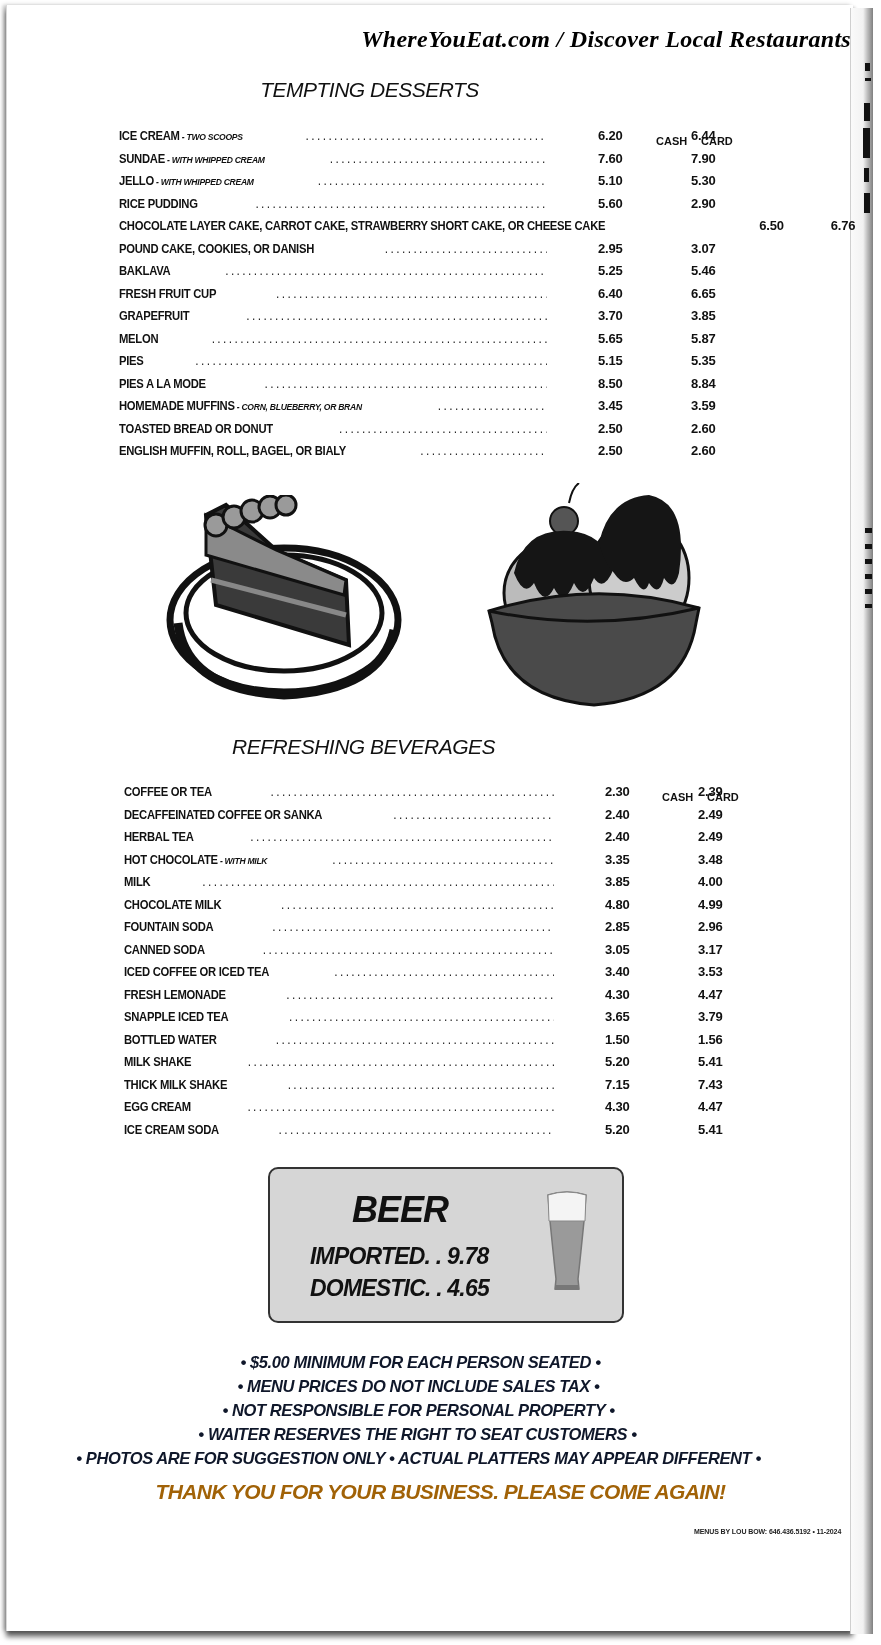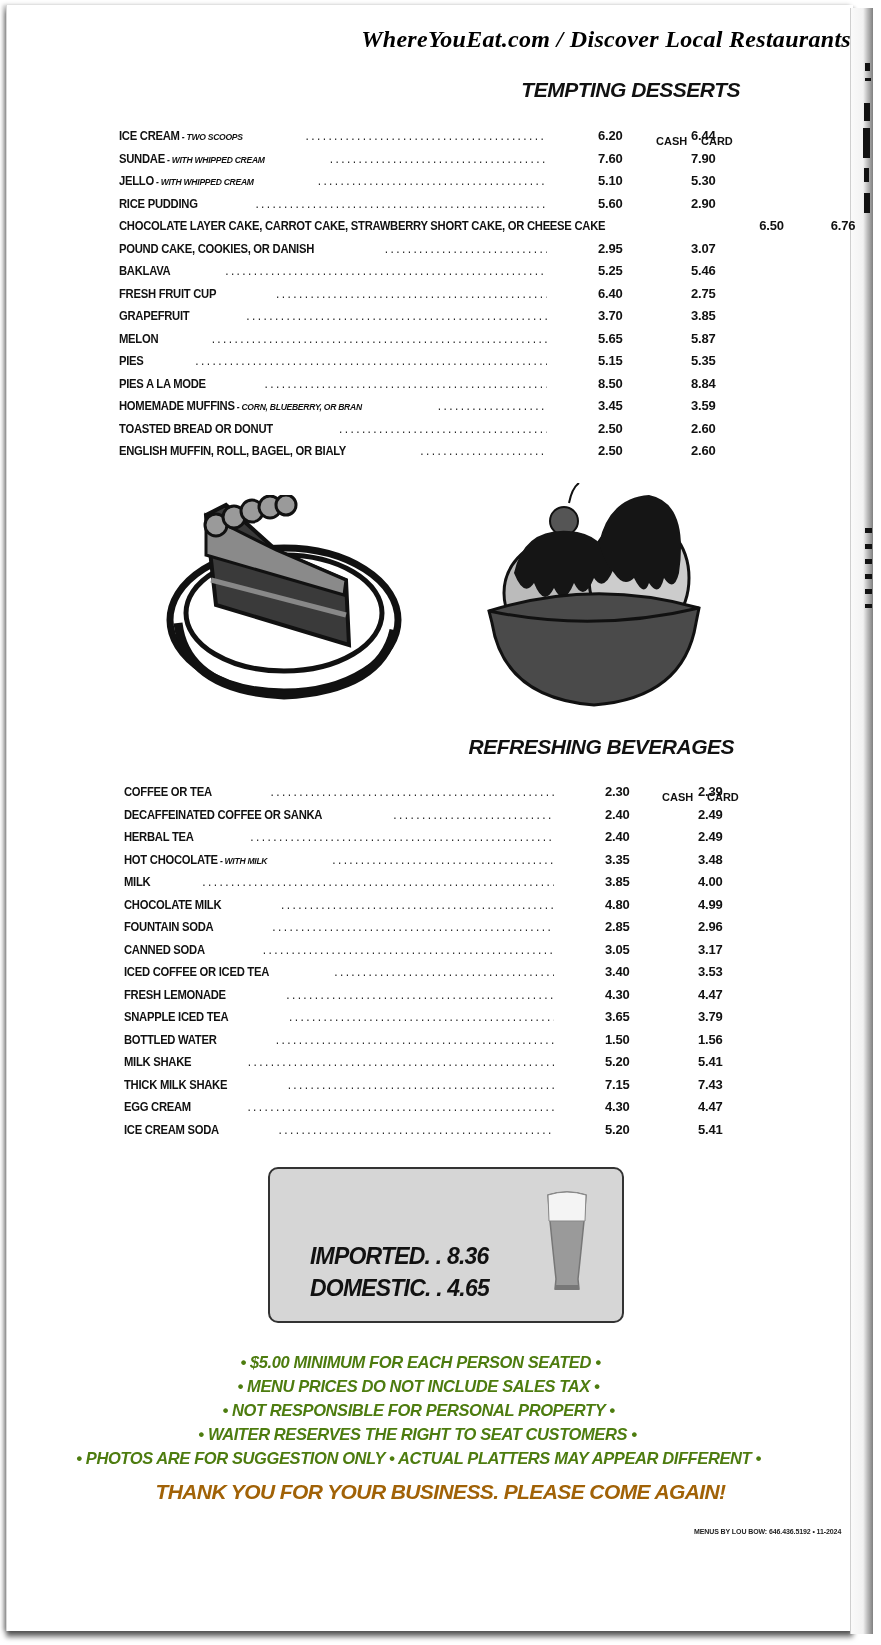--- a/index.html
+++ b/index.html
@@ -18,22 +18,22 @@
     background:linear-gradient(to right,#fafafa 0%,#f2f2f2 55%,#bdbdbd 75%,#808080 100%);
     border-left:1px solid #cfcfcf;
   }
   .binding .mark { position:absolute; background:#111; }
   .watermark {
     position:absolute; top:26px; right:30px; left:auto;
     font-family:"Liberation Serif", serif; font-style:italic; font-weight:bold;
     font-size:24px; letter-spacing:0.3px; color:#000; white-space:nowrap;margin-left:16px;
   }
   .section-title {
-    position:absolute; left:0; width:741px; text-align:right;
-    font-family:"Liberation Sans", sans-serif; font-weight:bold; font-style:italic;
+    position:absolute; left:0; width:741px; text-align:center;
+    font-family:"Liberation Sans", sans-serif; font-weight:normal; font-style:italic;
     font-size:21px; letter-spacing:-0.5px; color:#111;
   }
   .col-hdr {
     position:absolute; font-size:11px; font-weight:bold; color:#111;
     font-family:"Liberation Sans Narrow","Liberation Sans", sans-serif;
     margin-top:24px;
   }
   .menu-list { position:absolute; }
   .row {
     position:relative; height:22.5px; display:flex; align-items:baseline;
@@ -58,21 +58,21 @@
   .beer-title {
     position:absolute; left:0; width:260px; top:20px; text-align:center;
     font-weight:bold; font-style:italic; font-size:36px; color:#111; letter-spacing:-1px;
   }
   .beer-line {
     position:absolute; left:40px; font-weight:bold; font-style:italic; font-size:23px; color:#111;
     letter-spacing:-0.8px;
   }
   .notice {
     position:absolute; left:0; width:843px; text-align:center; font-weight:bold; font-style:italic;
-    font-size:16.5px; color:#4d7c0f; letter-spacing:-0.4px;
+    font-size:16.5px; color:#0f172a; letter-spacing:-0.4px;
   }
   .thanks {
     position:absolute; left:0; width:881px; top:1480px; text-align:center;
     font-weight:bold; font-style:italic; font-size:21px; color:#a16207; letter-spacing:-0.6px;
   }
   .credit {
     position:absolute; left:694px; top:1528px; font-size:7px; font-weight:bold; color:#222;
     letter-spacing:-0.1px;
   }
 </style>
@@ -142,21 +142,21 @@
     <div class="row">
       <span class="name"><span>BAKLAVA</span><span class="note"></span></span>
       <span class="dots">........................................................................................................................................................................................................</span>
       <span class="cash">5.25</span>
       <span class="card">5.46</span>
     </div>
     <div class="row">
       <span class="name"><span>FRESH FRUIT CUP</span><span class="note"></span></span>
       <span class="dots">........................................................................................................................................................................................................</span>
       <span class="cash">6.40</span>
-      <span class="card">2.75</span>
+      <span class="card">6.65</span>
     </div>
     <div class="row">
       <span class="name"><span>GRAPEFRUIT</span><span class="note"></span></span>
       <span class="dots">........................................................................................................................................................................................................</span>
       <span class="cash">3.70</span>
       <span class="card">3.85</span>
     </div>
     <div class="row">
       <span class="name"><span>MELON</span><span class="note"></span></span>
       <span class="dots">........................................................................................................................................................................................................</span>
@@ -318,21 +318,22 @@
     </div>
     <div class="row">
       <span class="name"><span>ICE CREAM SODA</span><span class="note"></span></span>
       <span class="dots">........................................................................................................................................................................................................</span>
       <span class="cash">5.20</span>
       <span class="card">5.41</span>
     </div>
   </div>
 
 <div class="beer-box">
-  <div class="beer-line" style="top:74px">IMPORTED. . 8.36</div>
+  <div class="beer-title">BEER</div>
+  <div class="beer-line" style="top:74px">IMPORTED. . 9.78</div>
   <div class="beer-line" style="top:106px">DOMESTIC. . 4.65</div>
   <svg style="position:absolute;left:276px;top:22px" width="42" height="102" viewBox="0 0 42 102">
     <path d="M2 4 Q21 -2 40 4 L38 30 Q34 70 32 88 L33 98 L9 98 L10 88 Q8 70 4 30 Z" fill="#9a9a9a" stroke="#777" stroke-width="1.5"></path>
     <path d="M2 4 Q21 -2 40 4 L39 30 L3 30 Z" fill="#f4f4f4" stroke="#888" stroke-width="1"></path>
     <rect x="9" y="94" width="24" height="5" fill="#777"></rect>
   </svg>
 </div>
 
 <div class="notice" style="top:1353px;left:-1px">• $5.00 MINIMUM FOR EACH PERSON SEATED •</div>
 <div class="notice" style="top:1377px;left:-3px">• MENU PRICES DO NOT INCLUDE SALES TAX •</div>

